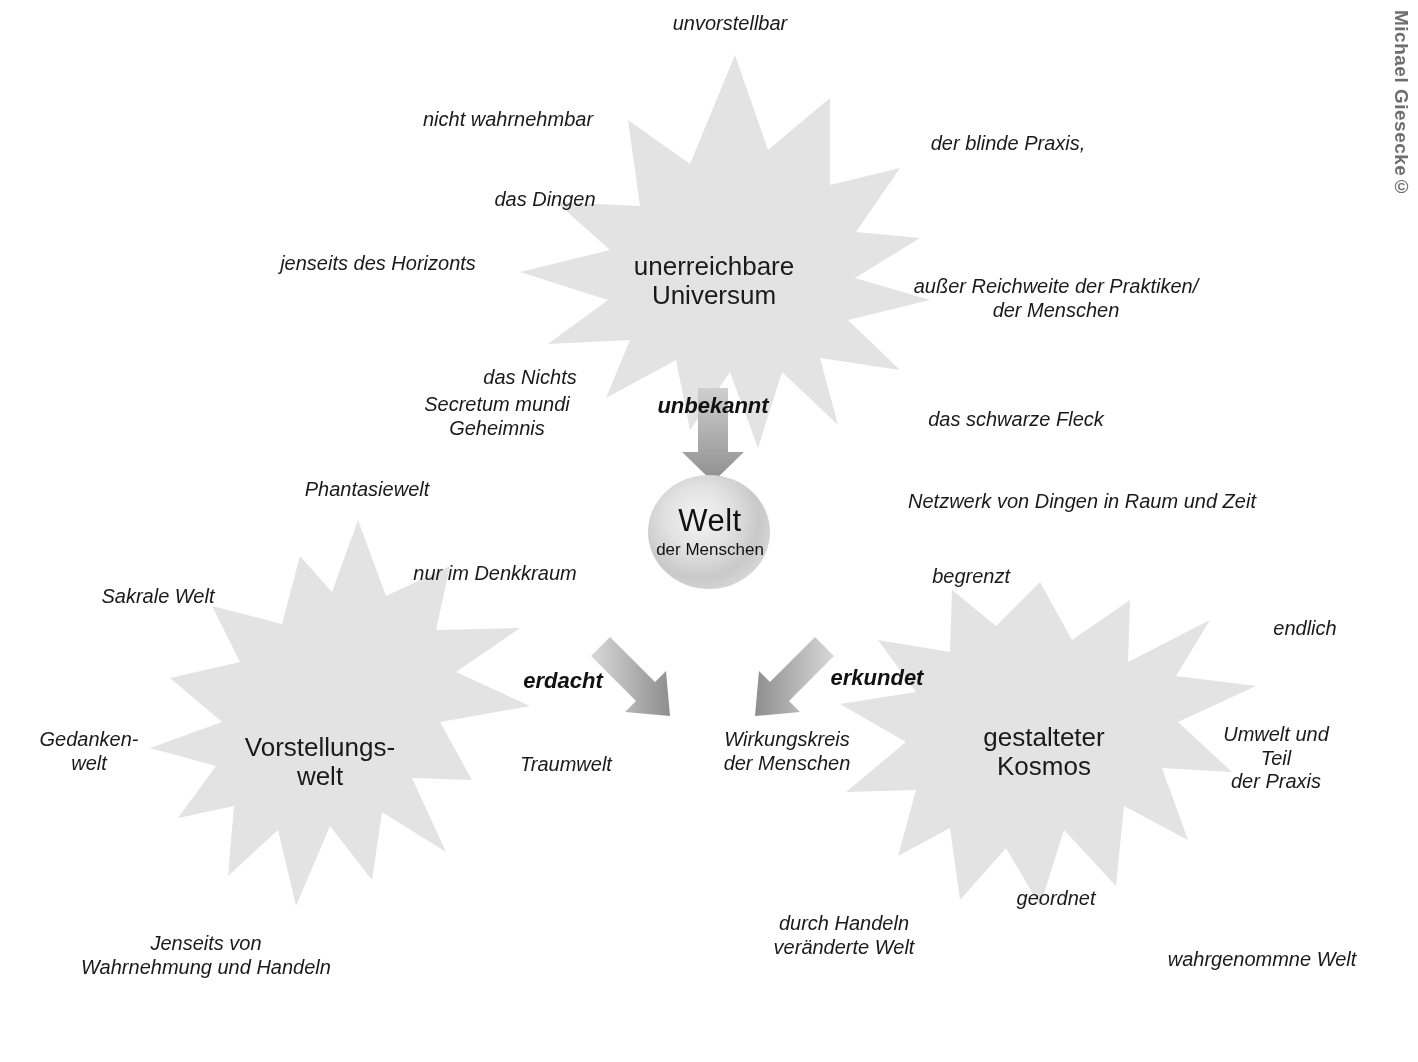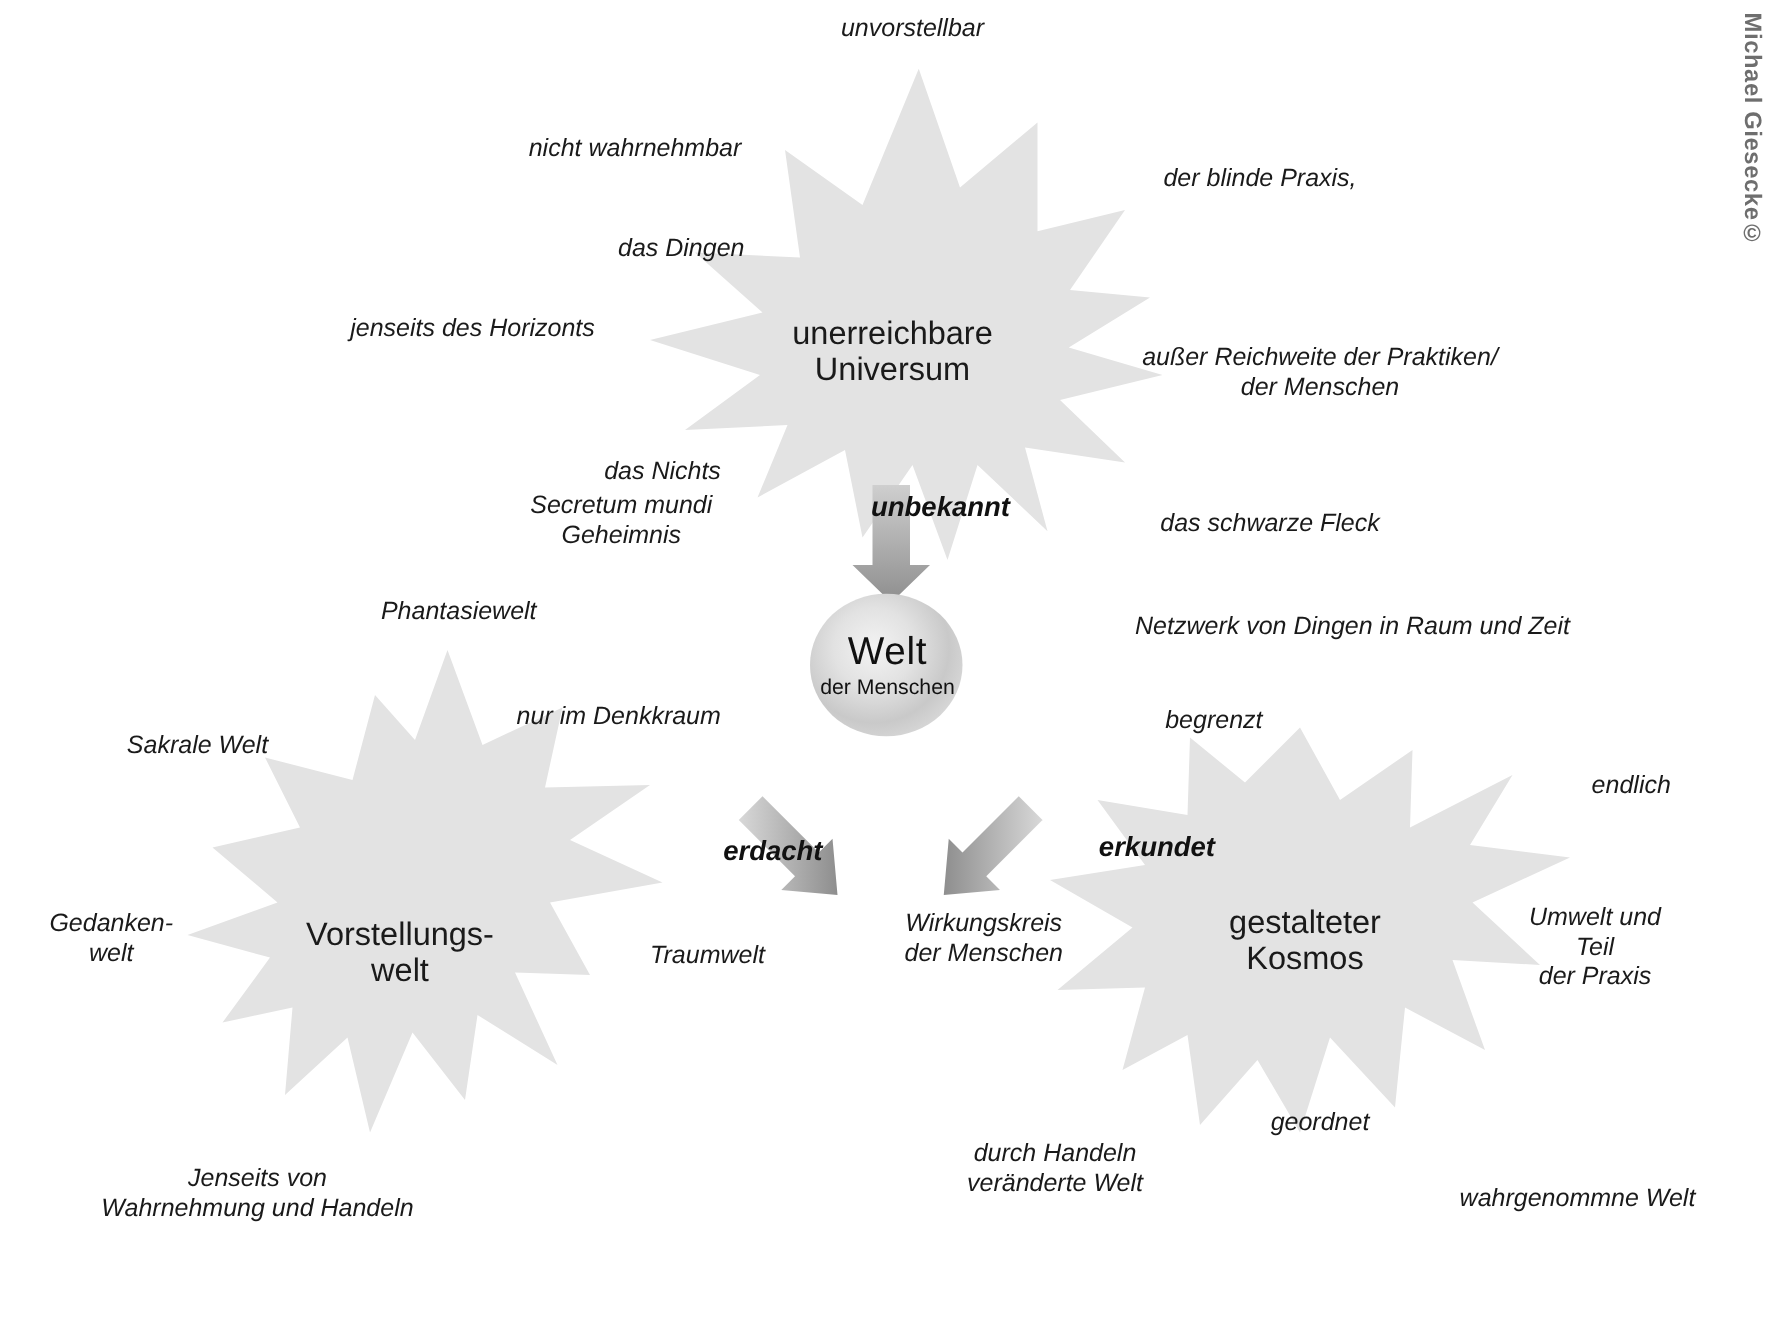--- a/index.html
+++ b/index.html
@@ -41,21 +41,21 @@
     text-align: center;
     line-height: 1.12;
     white-space: pre-line;
     font-size: 26px;
   }
   .arrow-label {
     position: absolute;
     font-style: italic;
     font-weight: bold;
     color: #111111;
-    text-align: right;
+    text-align: center;
     white-space: pre-line;
     font-size: 22px;
   }
   #center-blob {
     position: absolute;
     left: 648px;
     top: 475px;
     width: 122px;
     height: 114px;
     border-radius: 50%;

